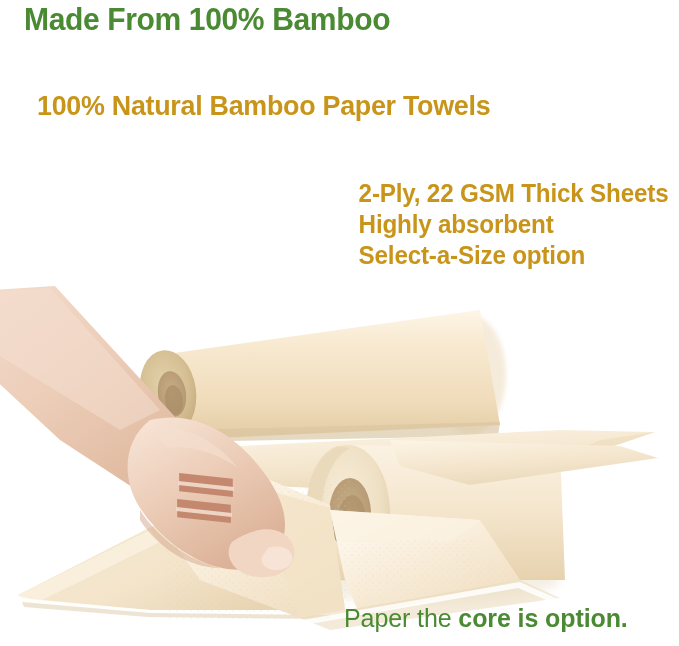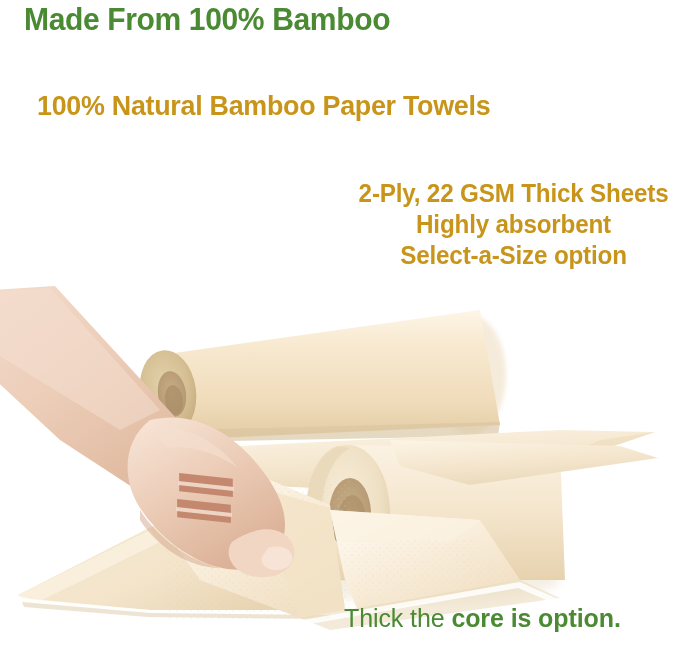--- a/index.html
+++ b/index.html
@@ -46,21 +46,21 @@
     color: #c8951a;
     white-space: nowrap;
     transform: scaleX(0.96);
     transform-origin: left top;
   }
 
   .feature-block {
     position: absolute;
     right: 11px;
     top: 178px;
-    text-align: center;
+    text-align: left;
   }
   .feature-line {
     font-size: 25px;
     font-weight: bold;
     letter-spacing: -0.2px;
     color: #c8951a;
     white-space: nowrap;
     line-height: 31px;
     transform: scaleX(0.97);
     transform-origin: right top;
@@ -254,16 +254,16 @@
 
         <path d="M150,150 C180,142 214,158 238,188
                  C228,180 196,164 168,168 Z" fill="#f5e0d1" opacity="0.6"></path>
         <path d="M140,230 C158,258 188,280 220,288
                  C190,288 158,268 140,240 Z" fill="#d3a68b" opacity="0.5"></path>
       </g>
     </svg>
   </div>
 
   <div class="core-caption">
-    <span>Thick the </span><span class="bold">core is option.</span>
+    <span>Paper the </span><span class="bold">core is option.</span>
   </div>
 
 </div>
 
 </body></html>

